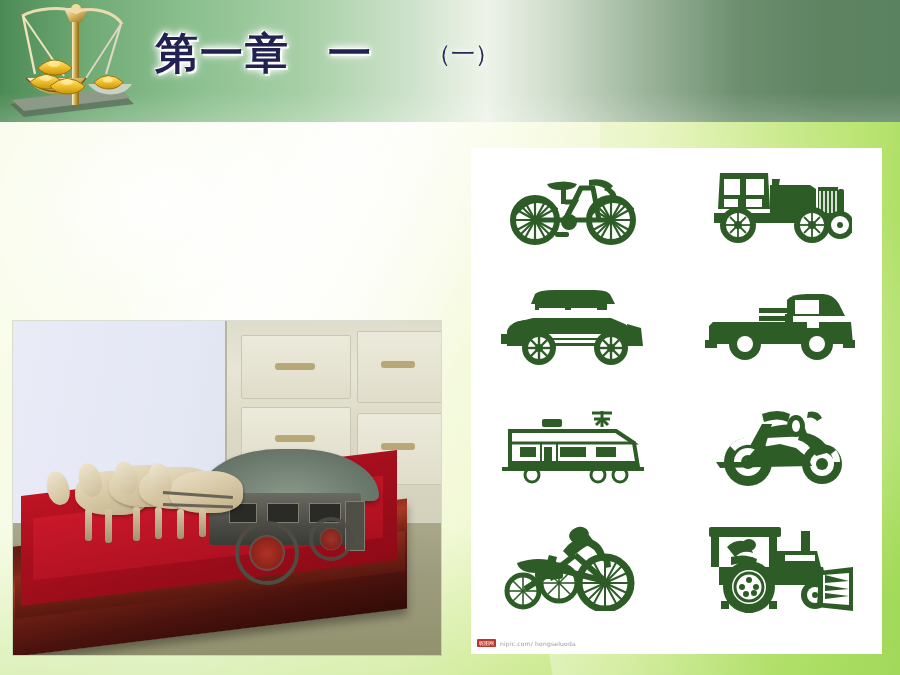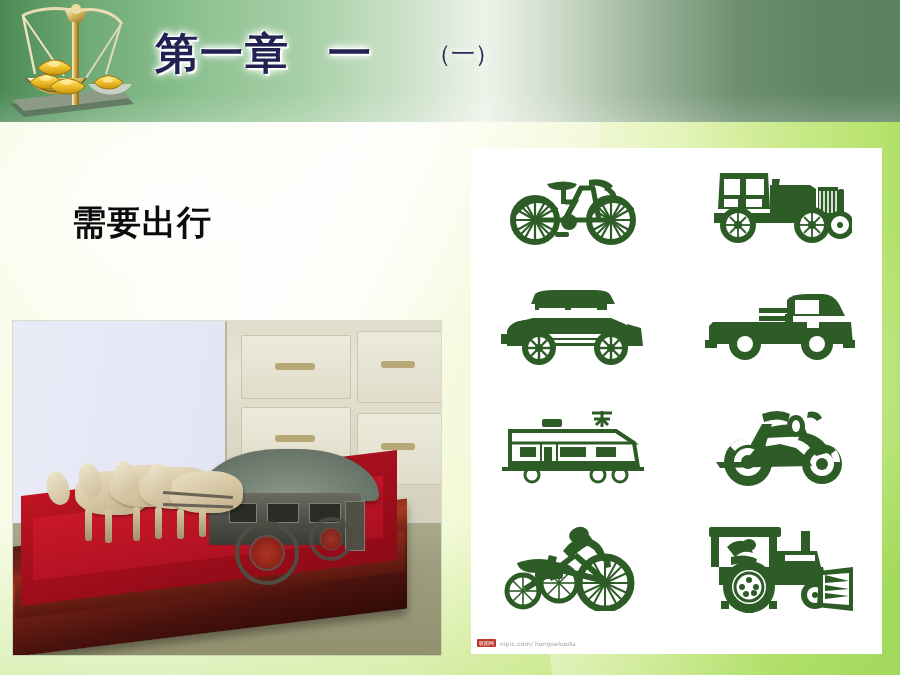--- a/index.html
+++ b/index.html
@@ -235,21 +235,20 @@
 
     <div class="title">
       <span class="t-main">第一章</span>
       <span class="sp-a"></span>
       <span class="t-main">一</span>
       <span class="sp-b"></span>
       <span class="t-sub">（一）</span>
     </div>
   </div>
 
-  <div class="caption">需要出行</div>
 
   <div class="photo">
     <div class="ph-wall"></div>
 
     <div class="ph-cabinet"></div>
     <div class="ph-cab-line" style="left:212px;top:0;width:2px;height:200px;"></div>
     <div class="ph-drawer" style="left:228px;top:14px;width:108px;height:62px;"></div>
     <div class="ph-handle" style="left:262px;top:42px;width:40px;"></div>
     <div class="ph-drawer" style="left:228px;top:86px;width:108px;height:62px;"></div>
     <div class="ph-handle" style="left:262px;top:114px;width:40px;"></div>

